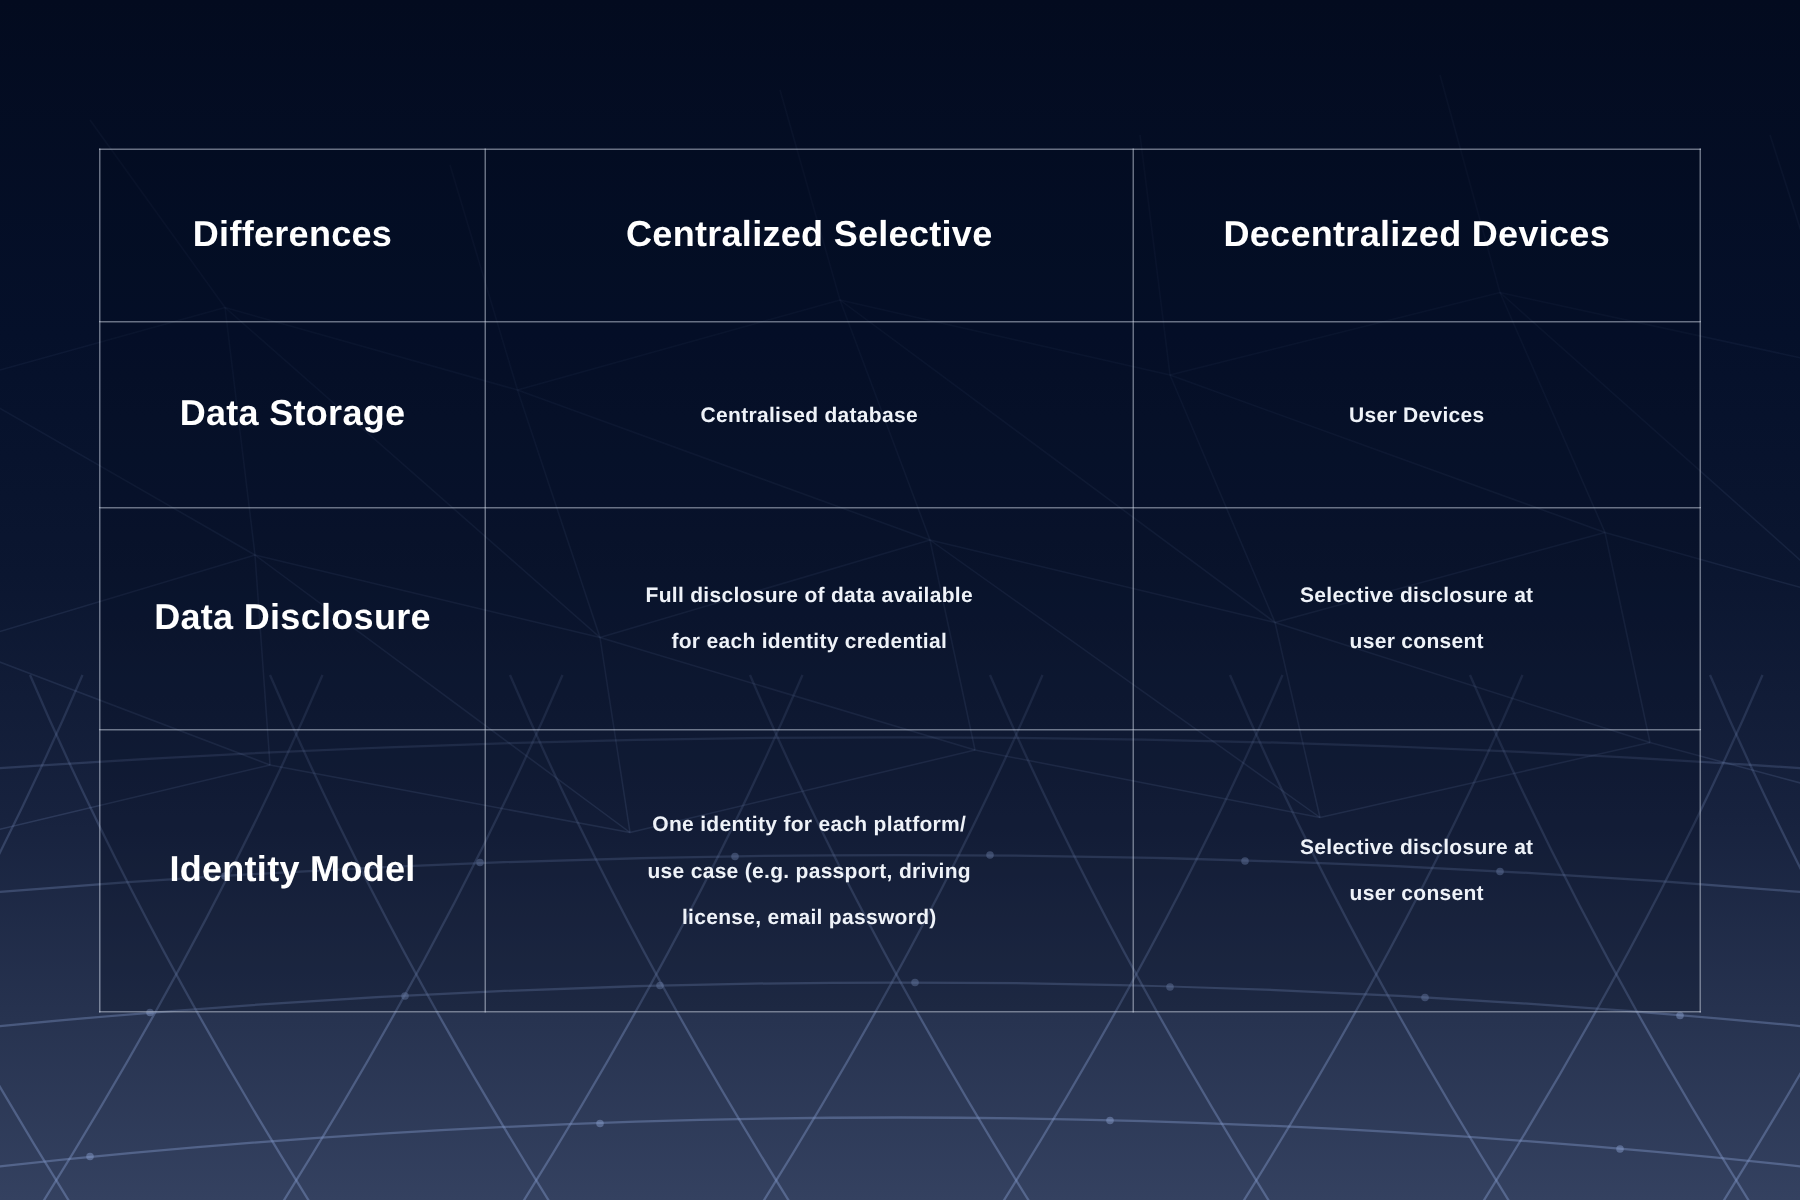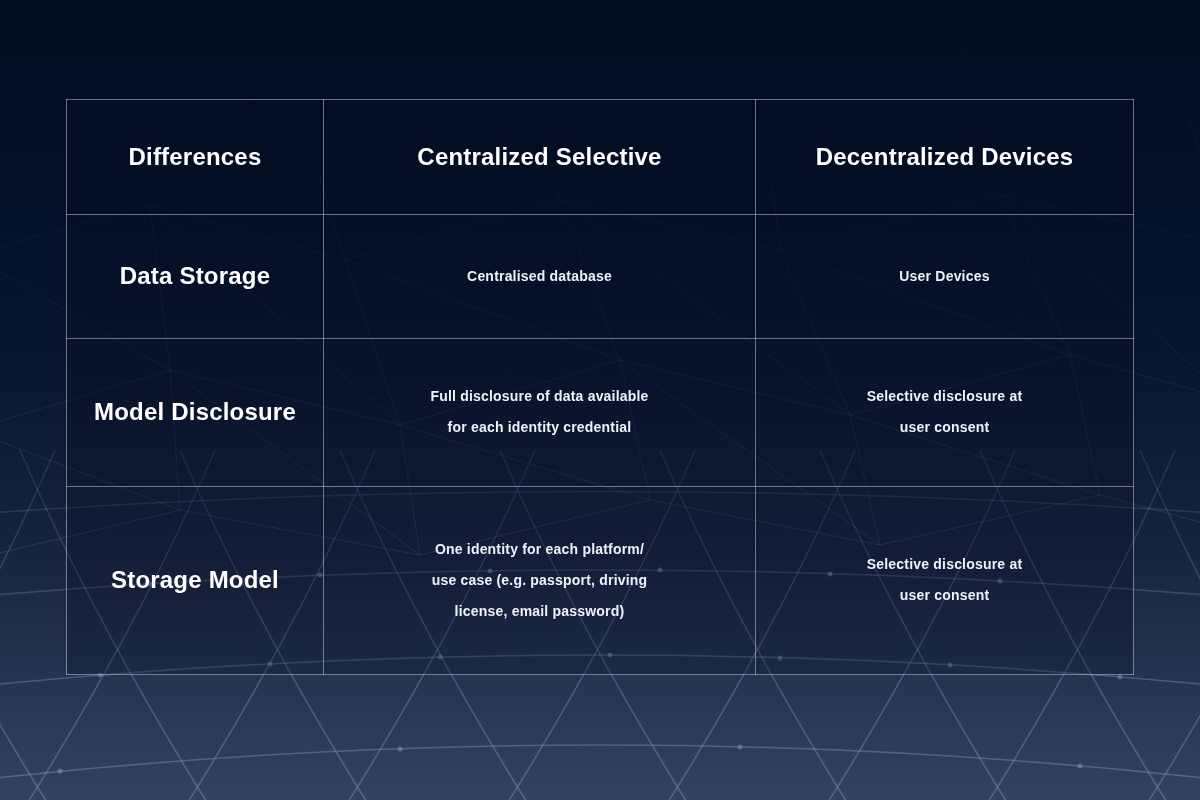--- a/index.html
+++ b/index.html
@@ -159,28 +159,28 @@
         <th>Differences</th>
         <th>Centralized Selective</th>
         <th>Decentralized Devices</th>
       </tr>
       <tr class="r-1">
         <td class="label-cell">Data Storage</td>
         <td class="value-cell">Centralised database</td>
         <td class="value-cell">User Devices</td>
       </tr>
       <tr class="r-3">
-        <td class="label-cell">Model Disclosure</td>
+        <td class="label-cell">Data Disclosure</td>
         <td class="value-cell">Full disclosure of data available
 for each identity credential</td>
         <td class="value-cell">Selective disclosure at
 user consent</td>
       </tr>
       <tr class="r-4">
-        <td class="label-cell">Storage Model</td>
+        <td class="label-cell">Identity Model</td>
         <td class="value-cell">One identity for each platform/
 use case (e.g. passport, driving
 license, email password)</td>
         <td class="value-cell">Selective disclosure at
 user consent</td>
       </tr>
     </tbody>
   </table>
 </div>
 

